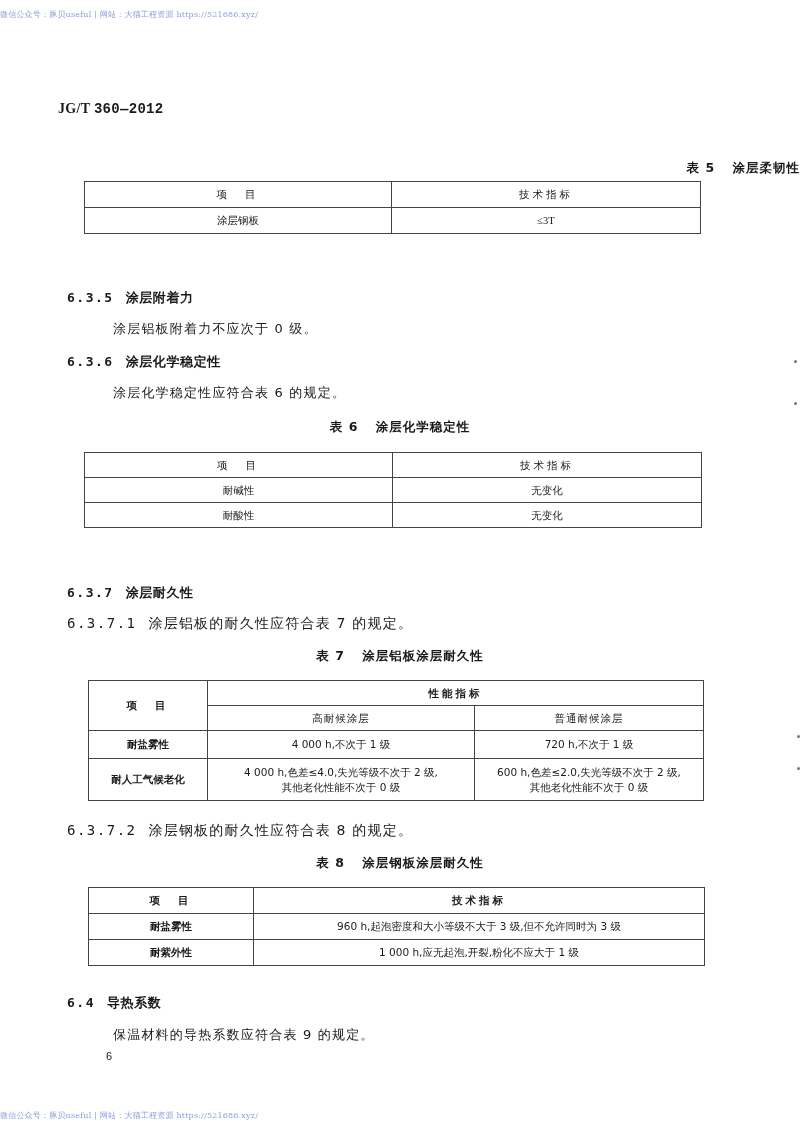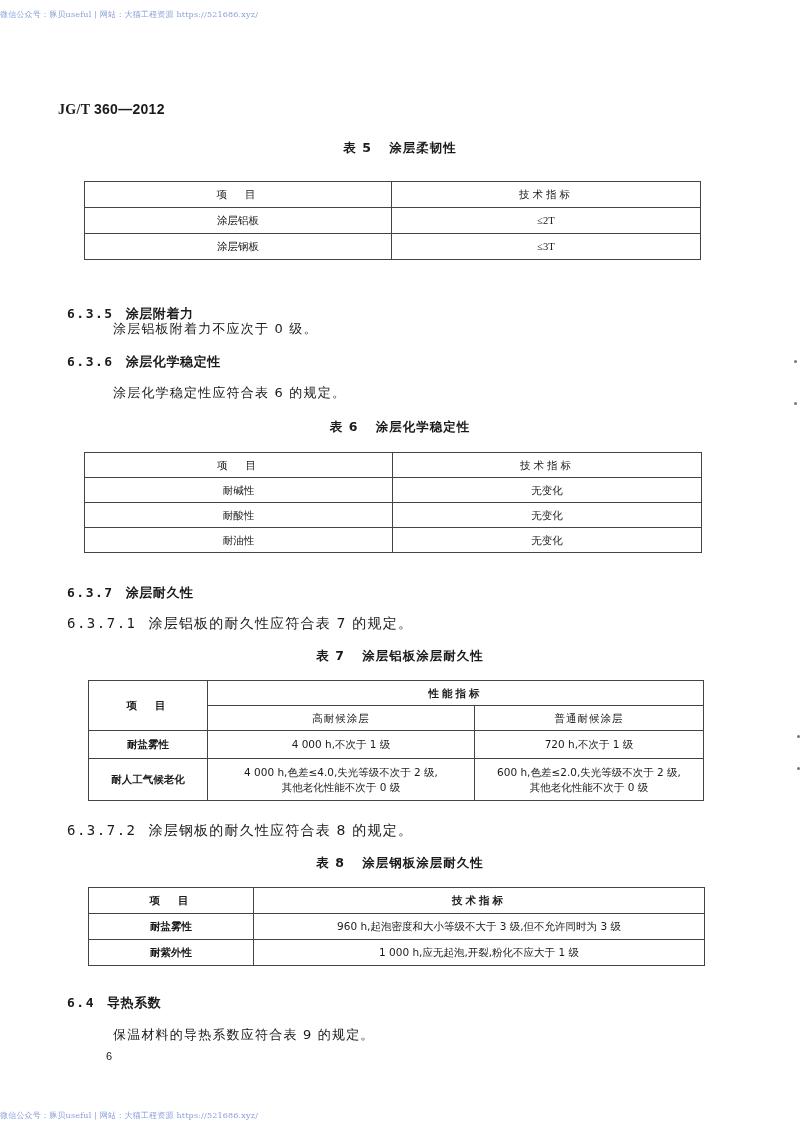--- a/index.html
+++ b/index.html
@@ -10,21 +10,21 @@
     font-family: "DejaVu Serif", "Liberation Serif", serif;
     font-size: 8px; color: #8aa0d8; letter-spacing: 0.2px;
   }
   .wm-top { top: 9px; }
   .wm-bottom { top: 1110px; }
   .std-code {
     position: absolute; left: 58px; top: 101px;
     font-family: "Liberation Serif", "DejaVu Serif", serif;
     font-weight: bold; font-size: 14px; letter-spacing: 0.3px;
   }
-  .std-code .num { font-family: Liberation Sans, sans-serif; font-weight: bold; }
+  .std-code .num { font-family: Liberation Mono, monospace; font-weight: bold; }
   .caption {
     position: absolute; left: 0; width: 800px; text-align: center;
     font-weight: bold; font-size: 12.5px; letter-spacing: 1px;
   }
   .caption .cap-num { margin-right: 12px; }
   .heading {
     position: absolute; left: 67px; font-weight: bold; font-size: 13px; letter-spacing: 0.6px;
   }
   .heading .sec-num { display: inline-block; margin-right: 12px; font-family: "DejaVu Sans Mono", monospace; font-weight: bold; letter-spacing: 1.5px; }
   .para {
@@ -64,43 +64,39 @@
 </head>
 <body>
 
 <div class="watermark wm-top">微信公众号：豚贝useful | 网站：大猫工程资源 https://521686.xyz/</div>
 
 <div class="std-code">
   <span>JG/T</span>
   <span class="num">360—2012</span>
 </div>
 
-<div class="caption" style="top:140px;">
+<div class="caption" style="top:160px;text-align:right;">
   <span class="cap-num">表 5</span>
   <span>涂层柔韧性</span>
 </div>
 
 <table class="doc t5">
   <tbody>
       <tr>
     <th style="width:307px;" class="hdr-item">项目</th>
     <th>技术指标</th>
   </tr>
   <tr>
-    <td>涂层铝板</td>
-    <td style="font-family:'Liberation Serif',serif;">≤2T</td>
-  </tr>
-  <tr>
     <td>涂层钢板</td>
     <td style="font-family:'Liberation Serif',serif;">≤3T</td>
   </tr>
 </tbody>
   </table>
 
-<div class="heading" style="top:305px;">
+<div class="heading" style="top:289px;">
   <span class="sec-num">6.3.5</span><span>涂层附着力</span>
 </div>
 <div class="para" style="top:320px;">涂层铝板附着力不应次于 0 级。</div>
 
 <div class="heading" style="top:353px;">
   <span class="sec-num">6.3.6</span><span>涂层化学稳定性</span>
 </div>
 <div class="para" style="top:384px;">涂层化学稳定性应符合表 6 的规定。</div>
 
 <div class="caption" style="top:419px;">
@@ -113,24 +109,20 @@
       <tr>
     <th style="width:308px;" class="hdr-item">项目</th>
     <th>技术指标</th>
   </tr>
   <tr>
     <td>耐碱性</td>
     <td>无变化</td>
   </tr>
   <tr>
     <td>耐酸性</td>
-    <td>无变化</td>
-  </tr>
-  <tr>
-    <td>耐油性</td>
     <td>无变化</td>
   </tr>
 </tbody>
   </table>
 
 <div class="heading" style="top:584px;">
   <span class="sec-num">6.3.7</span><span>涂层耐久性</span>
 </div>
 <div class="para-num" style="top:615px;">
   <span class="sec-num">6.3.7.1</span><span>涂层铝板的耐久性应符合表 7 的规定。</span>

